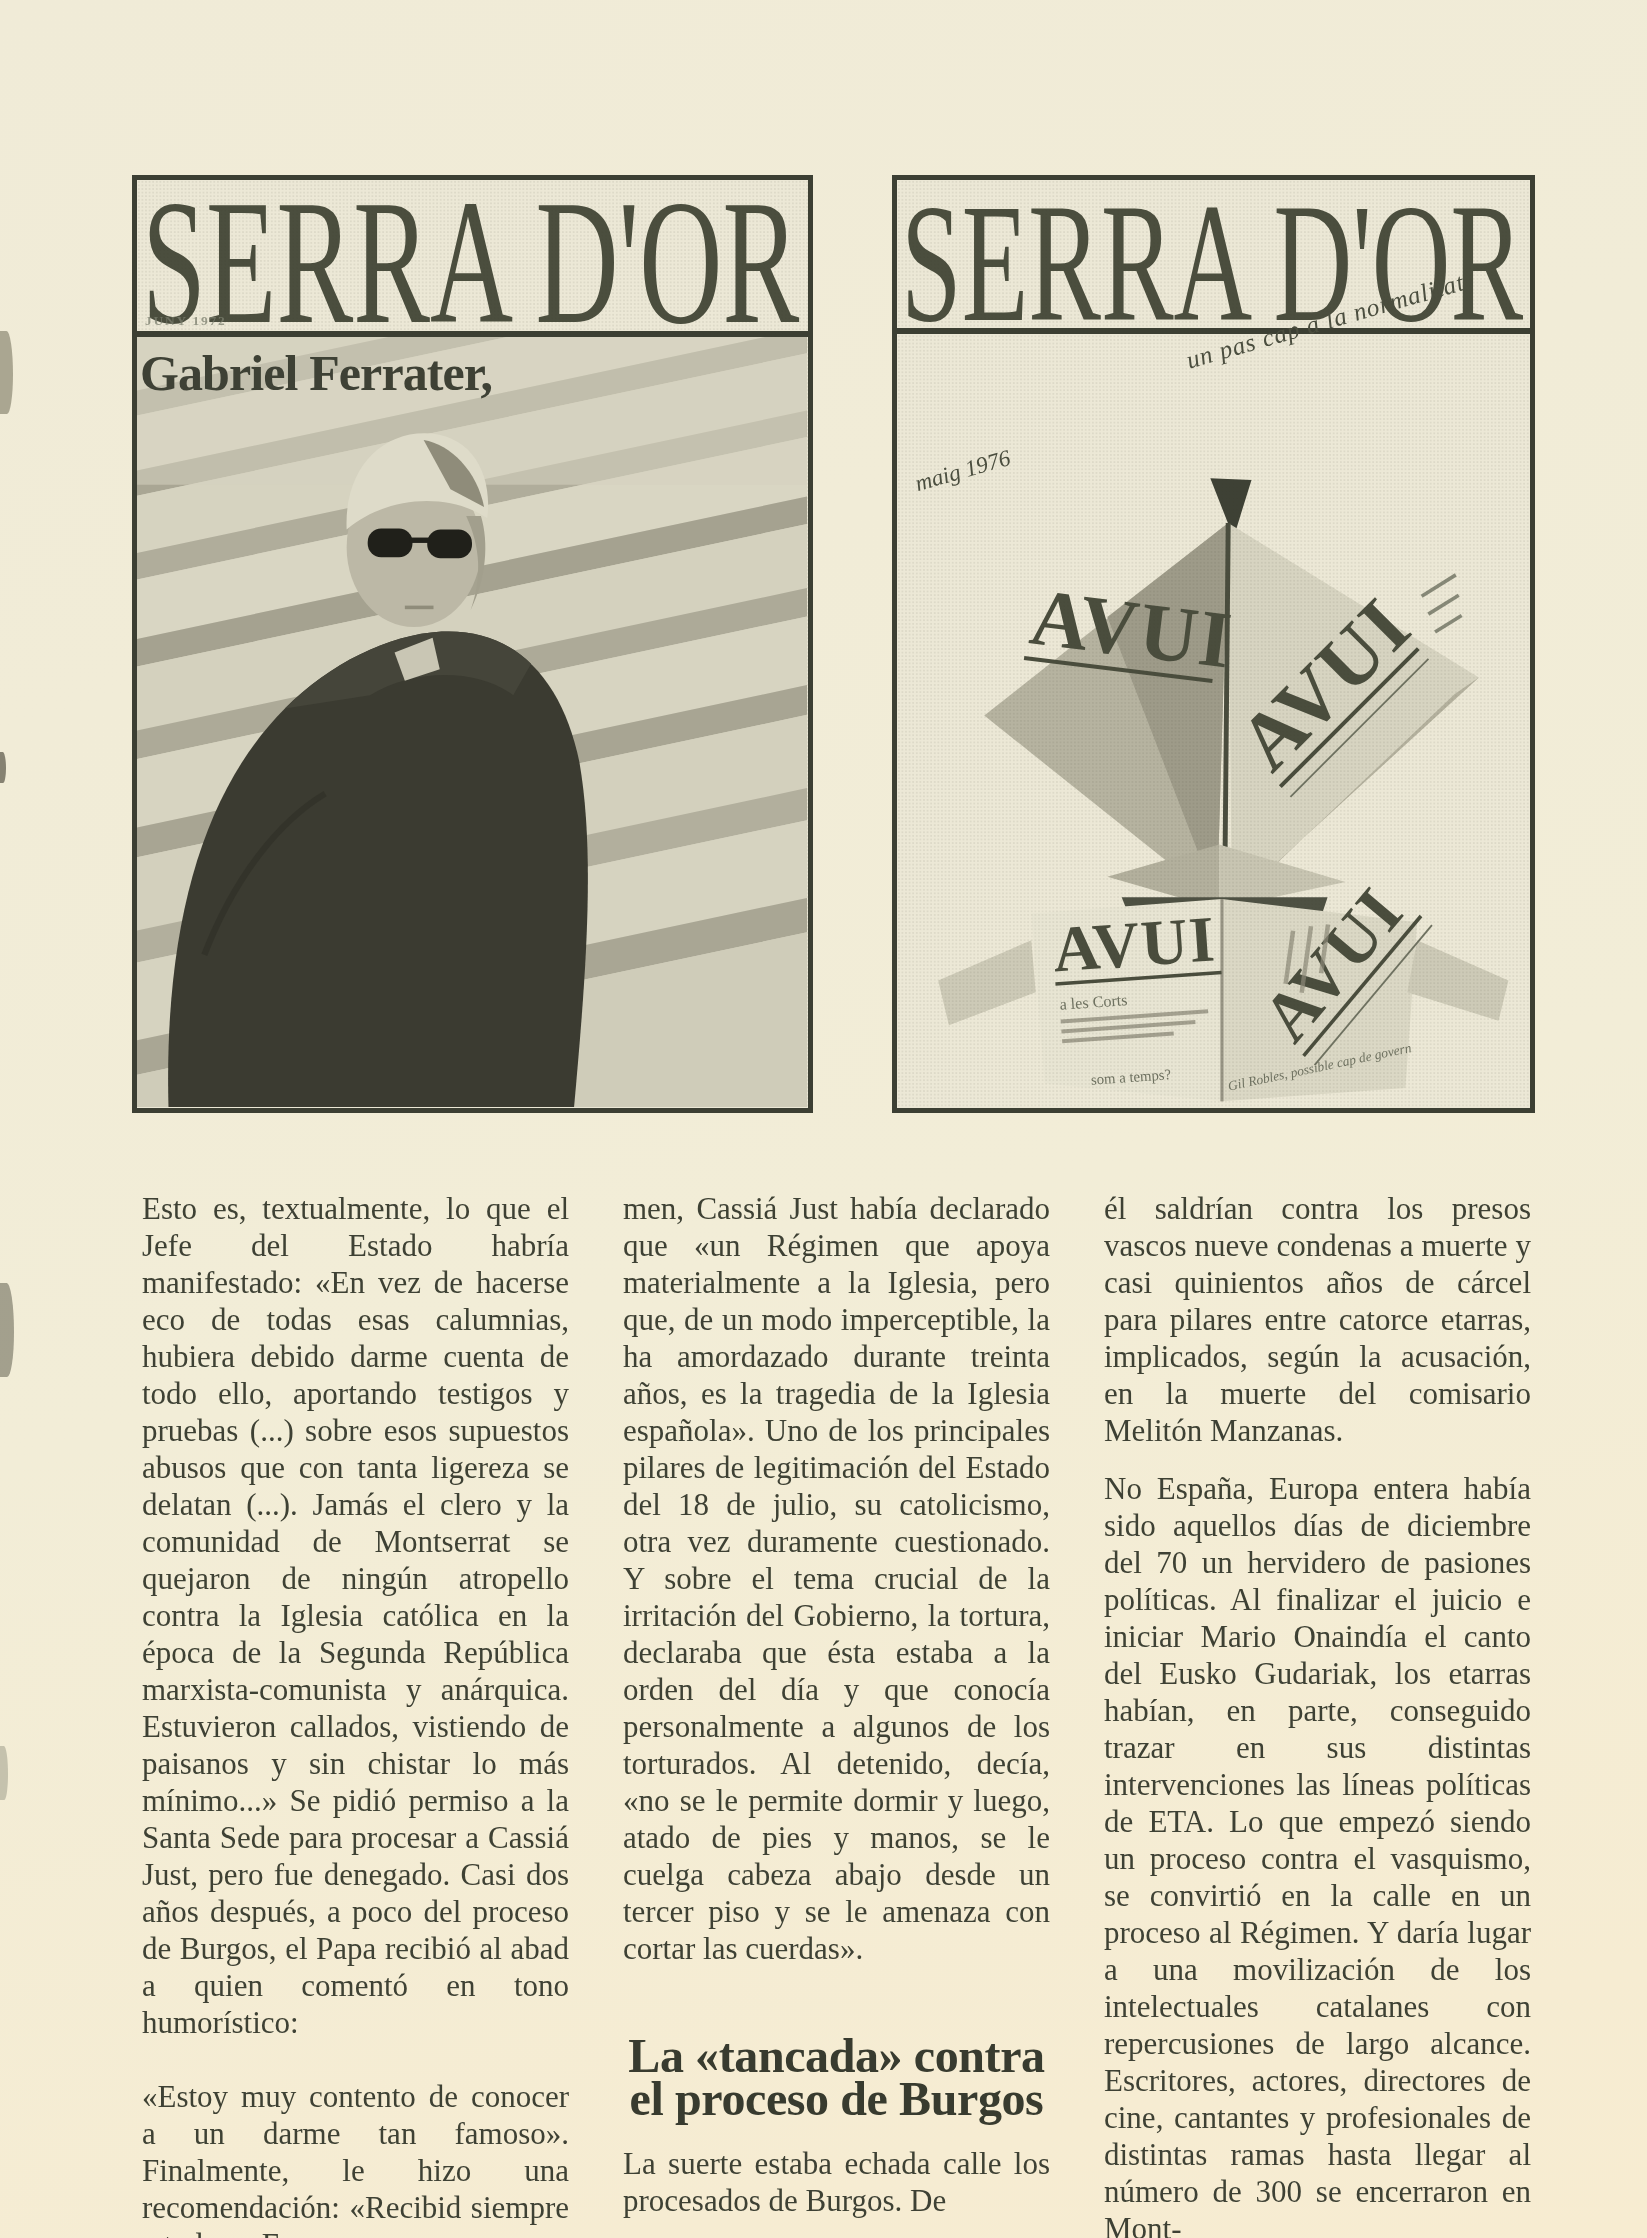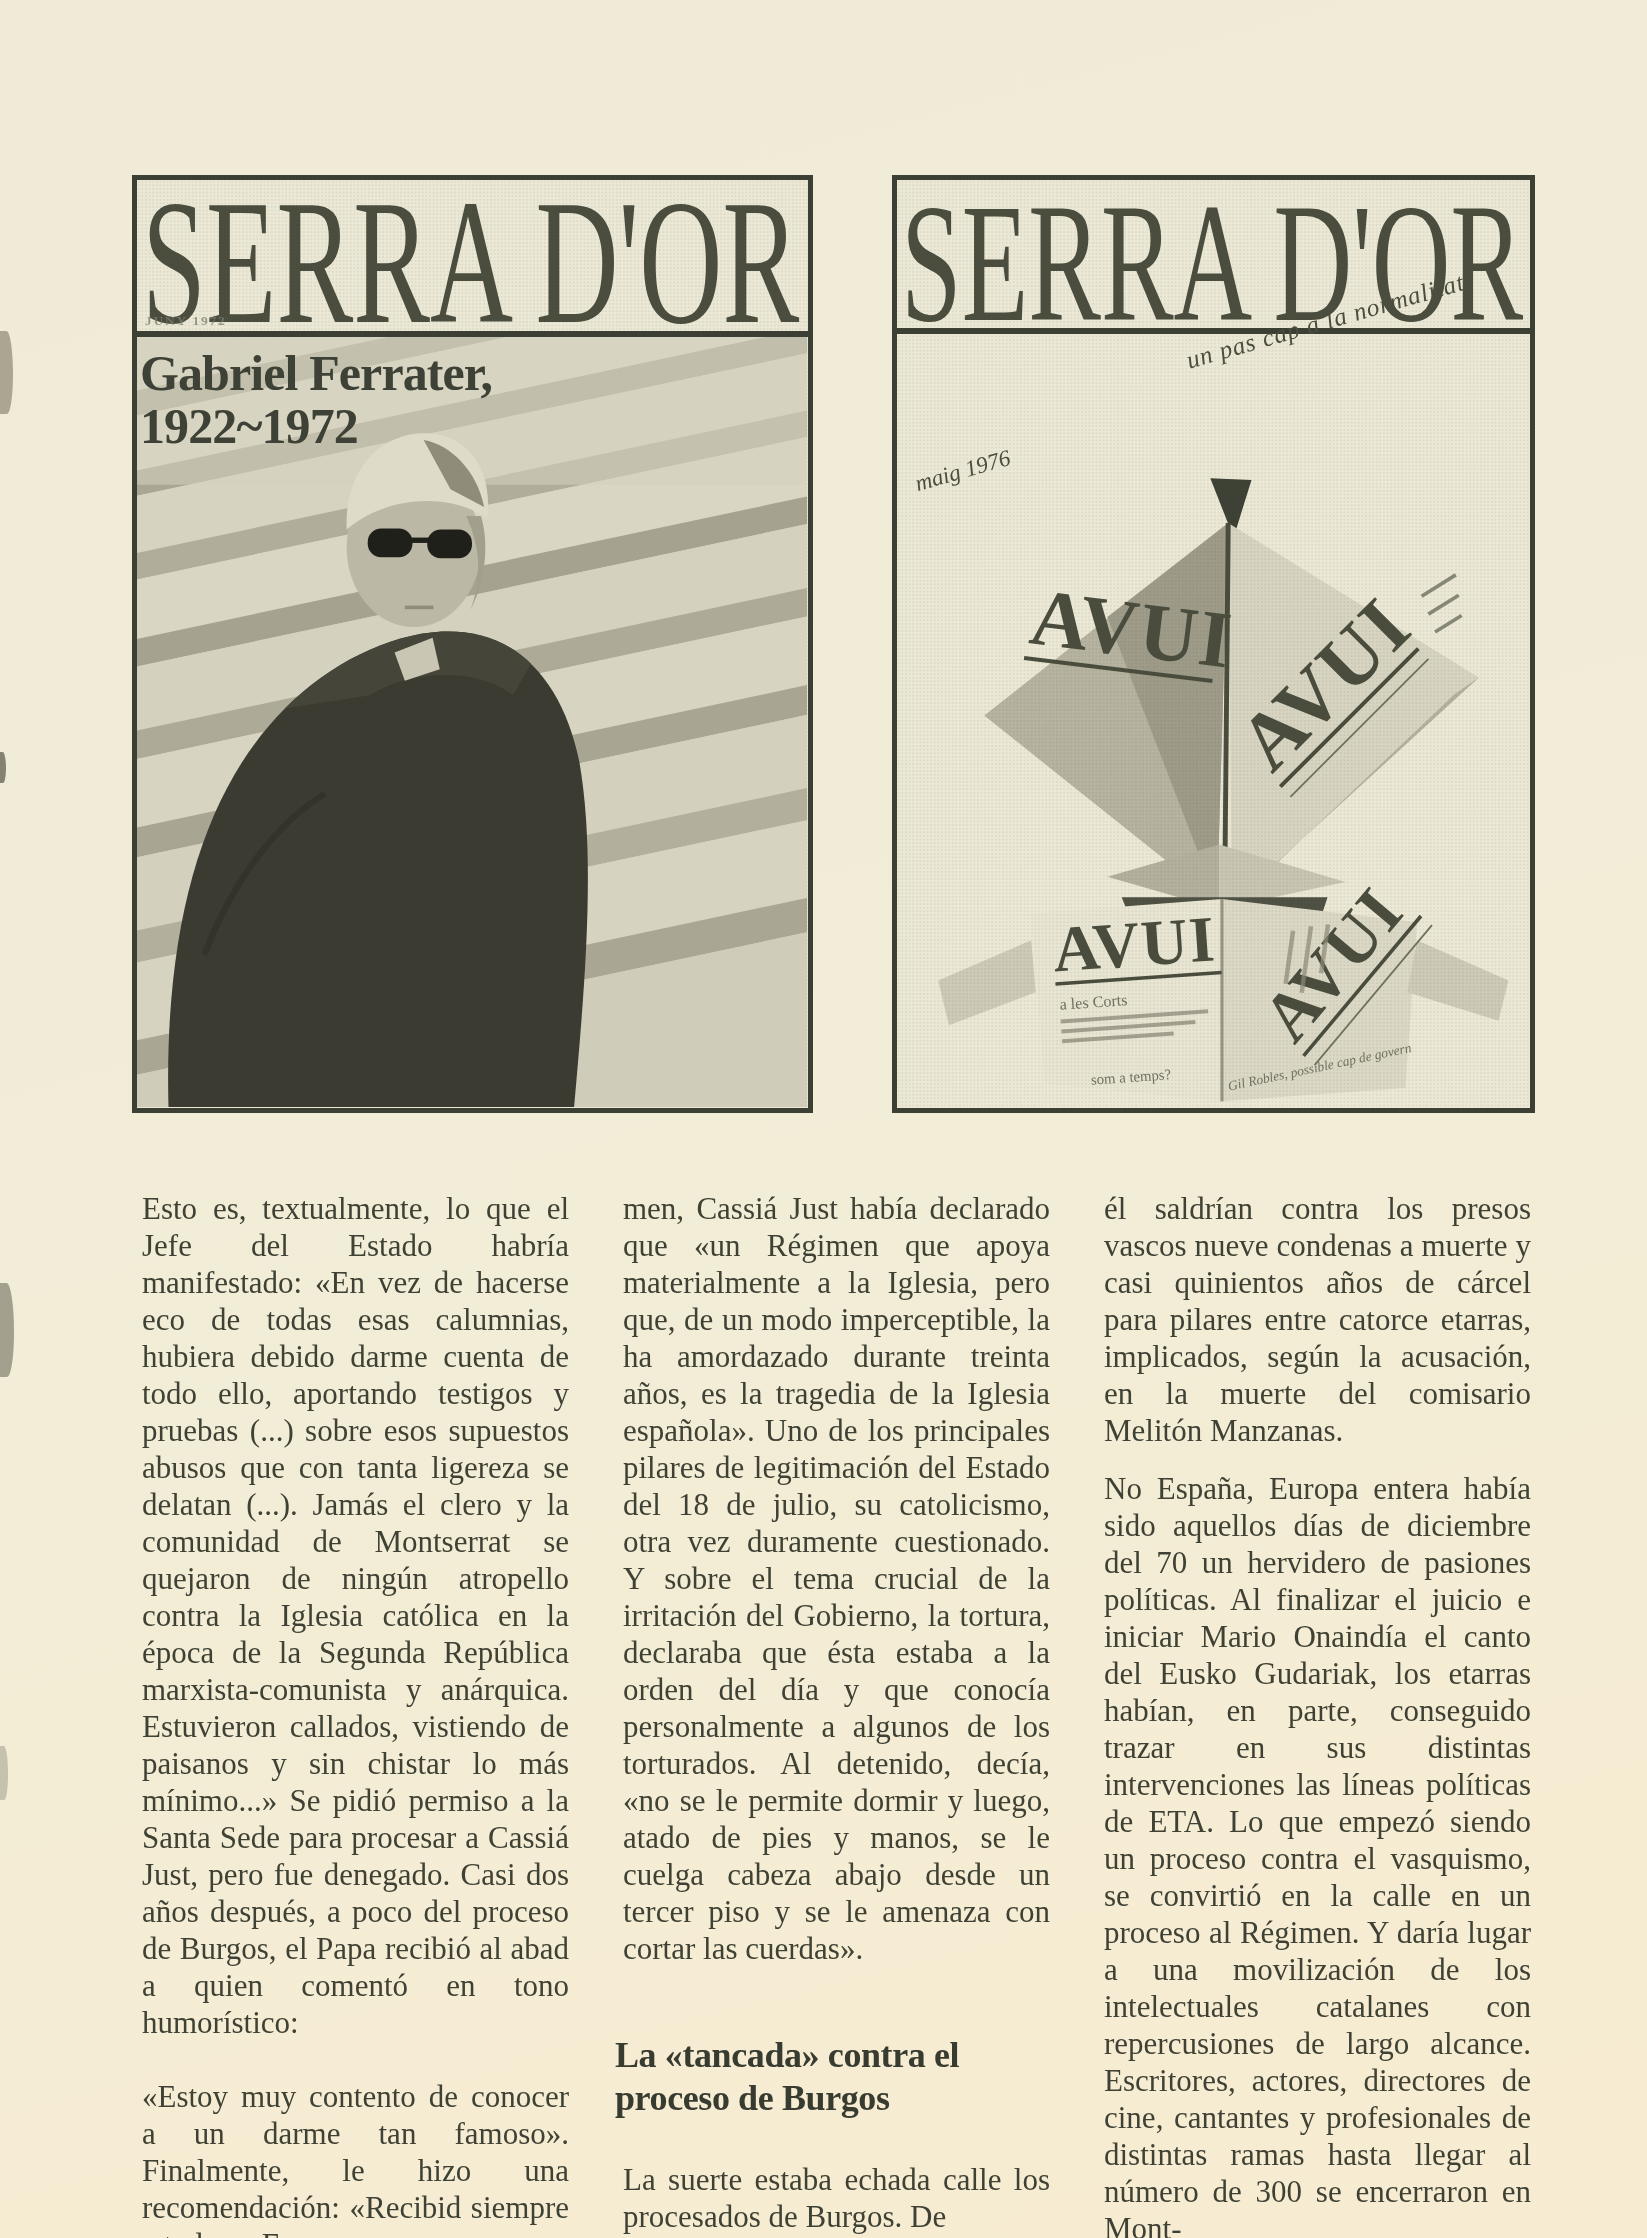--- a/index.html
+++ b/index.html
@@ -65,22 +65,22 @@
   }
   .col{
     width:443px;
     font-size:31px;line-height:37px;text-align:justify;
     color:#3e4134;hyphens:manual;
   }
   .col p{margin:8px;font-family:Liberation Serif, serif;}
   .gap-big{margin-top:37px !important;}
   .gap-small{margin-top:20.6px !important;}
   .subhead{
-    font-weight:bold;font-size:36px;line-height:43px;
-    margin:67px 0 41px 0;color:#383b2f;text-align:left;letter-spacing:-0.4px;
+    font-weight:bold;font-size:48px;line-height:43px;
+    margin:67px 0 25px 0;color:#383b2f;text-align:center;letter-spacing:-0.4px;
   }
 </style>
 </head>
 <body>
 
 <div class="page">
 
   <div class="smudge s1"></div>
   <div class="smudge s2"></div>
   <div class="smudge s3"></div>
@@ -88,21 +88,20 @@
 
   <div class="cover cover-left halftone">
     <svg class="masthead-svg mast-left" viewBox="0 0 1496 340">
       <text x="10" y="306" font-size="400" font-family="Liberation Serif, serif" fill="#4b4e3e" textLength="1470" lengthAdjust="spacingAndGlyphs">SERRA D'OR</text>
     </svg>
     <div class="issue-small">JUNY 1972</div>
     <div class="rule rule-left"></div>
 
     <div class="cover-title">
       <div>Gabriel Ferrater,</div>
-      <div>1922~1972</div>
     </div>
 
     <div class="photo-wrap">
       <svg viewBox="0 0 1496 1720" width="670" height="770">
         <rect width="1496" height="1720" fill="#d2cfbd"></rect>
         <g transform="rotate(-12 748 860)">
           <rect x="-320" y="-140" width="2200" height="120" fill="#d8d5c2"></rect>
           <rect x="-320" y="-20" width="2200" height="55" fill="#aeab99"></rect>
           <rect x="-320" y="35" width="2200" height="120" fill="#dbd8c5"></rect>
           <rect x="-320" y="155" width="2200" height="55" fill="#a9a694"></rect>

